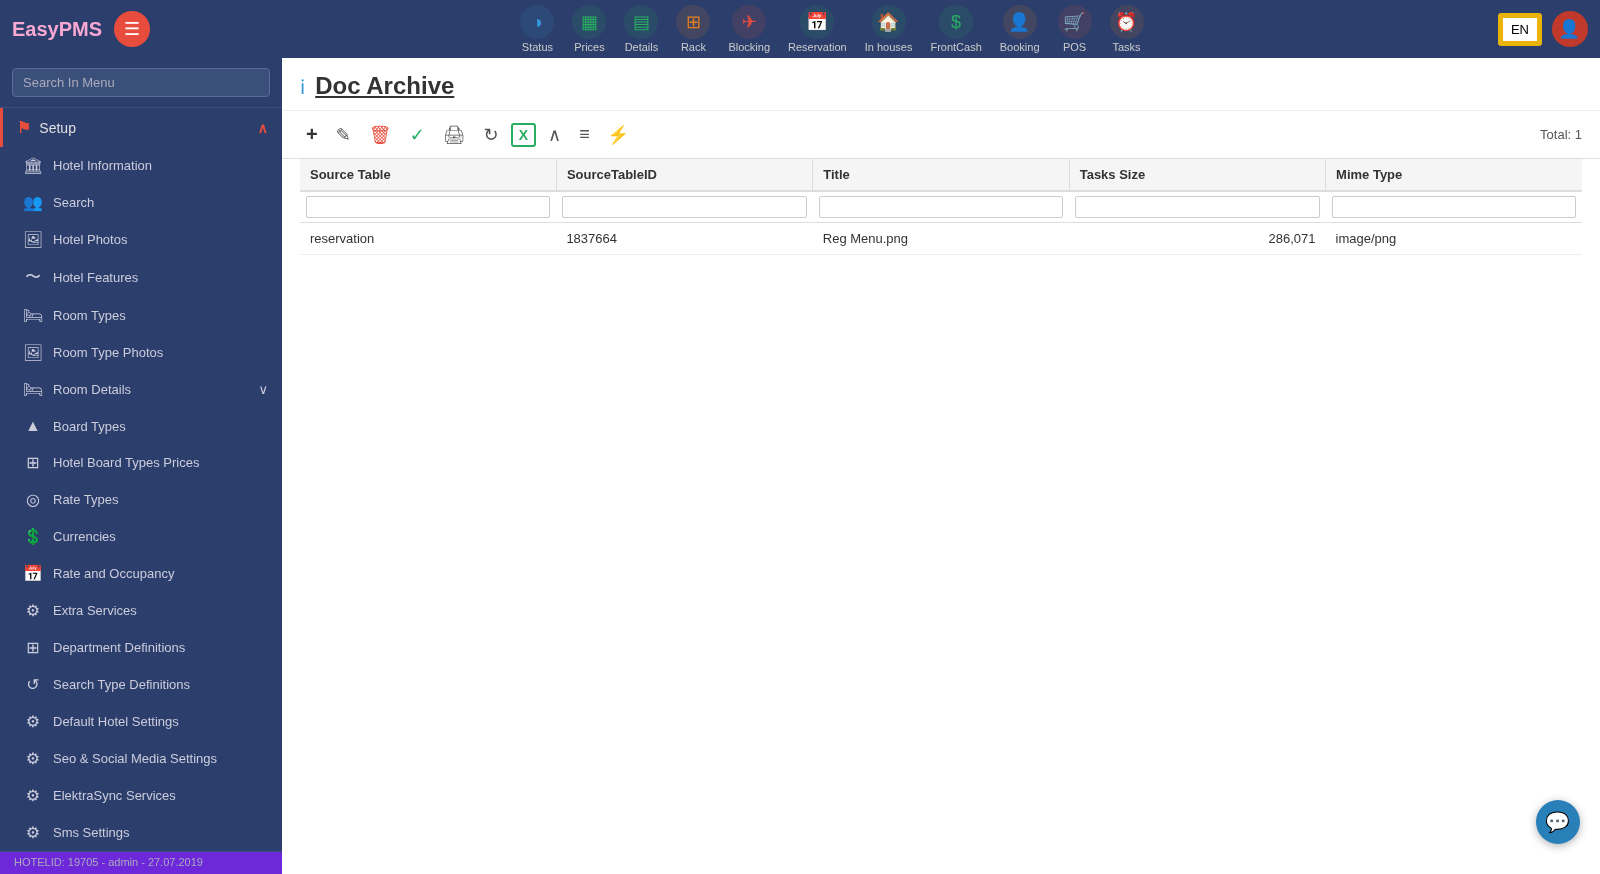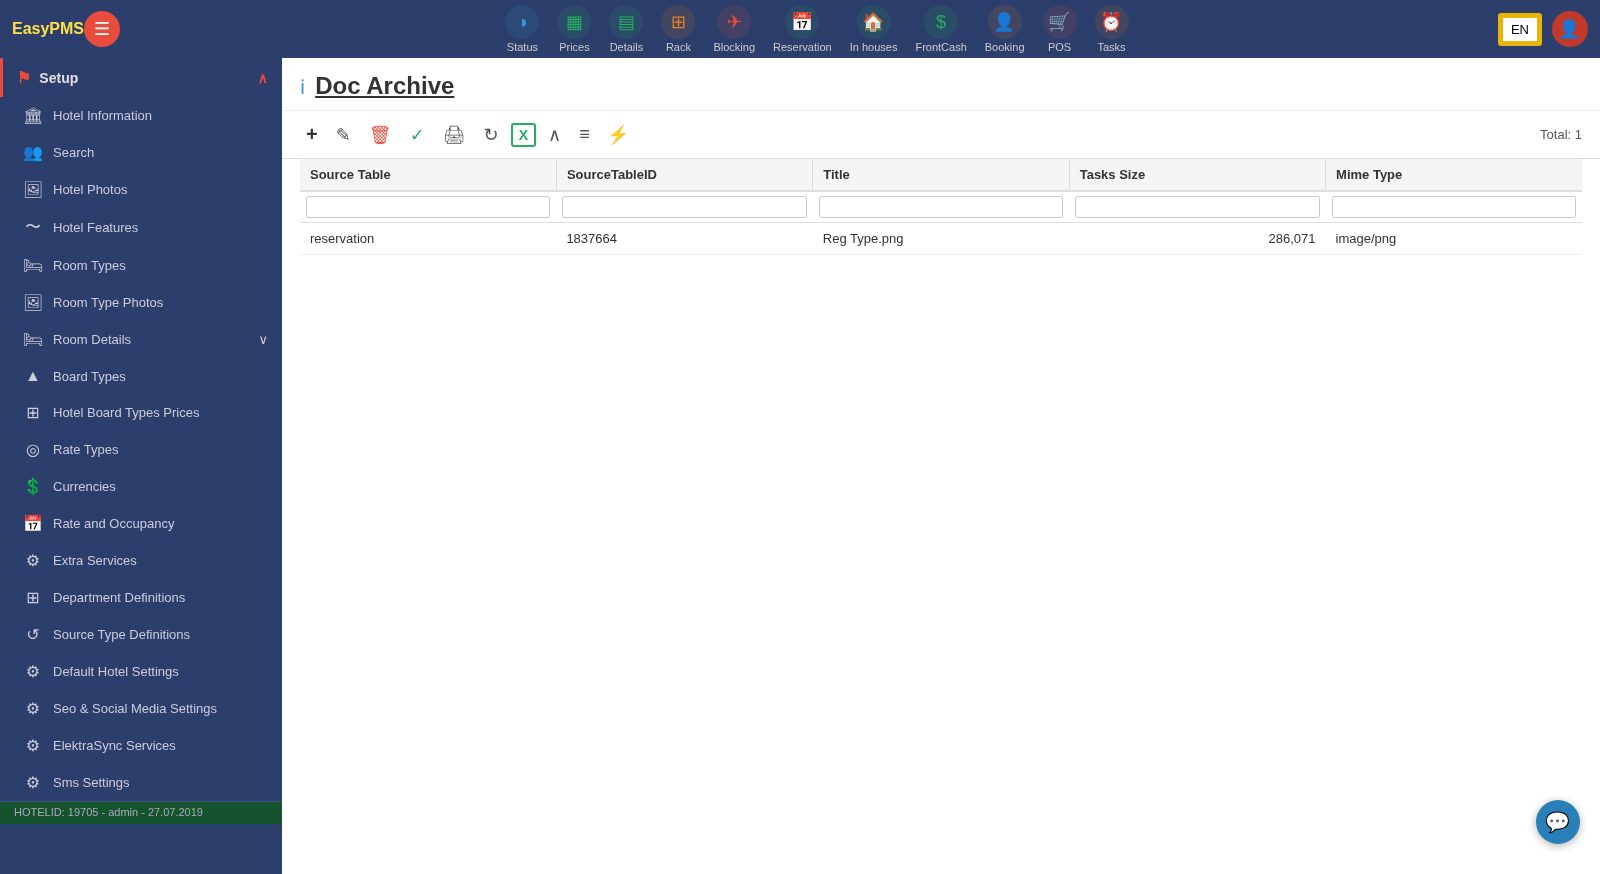--- a/index.html
+++ b/index.html
@@ -8,24 +8,24 @@
     
     .top-header {
       background: #2c3e6b;
       display: flex;
       align-items: center;
       height: 58px;
       padding: 0 12px;
       flex-shrink: 0;
     }
     .app-title {
-      color: #fde047;
-      font-size: 16px;
+      color: #f9a8d4;
+      font-size: 20px;
       font-weight: bold;
-      margin-right: 0;
+      margin-right: 12px;
       white-space: nowrap;
     }
     .hamburger-btn {
       background: #e74c3c;
       border: none;
       border-radius: 50%;
       width: 36px;
       height: 36px;
       color: white;
       font-size: 18px;
@@ -120,38 +120,38 @@
       display: flex;
       align-items: center;
       justify-content: space-between;
       padding: 10px 14px;
       cursor: pointer;
       font-size: 14px;
       font-weight: bold;
       color: #e74c3c;
       border-left: 3px solid #e74c3c;
     }
-    .sidebar-section-header .section-label { color: #e0e0e0; font-weight: bold; text-align: right; }
+    .sidebar-section-header .section-label { color: #e0e0e0; font-weight: normal; text-align: right; }
     .sidebar-item {
       display: flex;
       align-items: center;
       padding: 9px 14px 9px 20px;
       cursor: pointer;
       color: #ccd;
       font-size: 13px;
       gap: 10px;
       border-left: 3px solid transparent;
     }
     .sidebar-item .item-icon { font-size: 16px; width: 20px; text-align: center; }
     .sidebar-item.has-arrow { justify-content: space-between; }
     .sidebar-item.has-arrow .left-part { display: flex; align-items: center; gap: 10px; }
 
     
     .status-bar {
-      background: #14532d;
+      background: #6d28d9;
       color: #aab;
       font-size: 11px;
       padding: 4px 14px;
       height: 22px;
       flex-shrink: 0;
     }
 
     
     .content-area {
       flex: 1;
@@ -316,20 +316,23 @@
     </div>
   <div class="header-right">
     <button class="lang-btn">EN</button>
     <button class="avatar-btn">👤</button>
   </div>
 </div>
 
 <div class="main-layout">
 
   <div class="sidebar">
+    <div class="search-box">
+      <input class="search-input" type="text" placeholder="Search In Menu" style="">
+    </div>
     <div class="sidebar-section">
       <div class="sidebar-section-header">
         <div style="display:flex;align-items:center;gap:8px;">
           <span style="color:#e74c3c;font-size:16px;">⚑</span>
           <span class="section-label">Setup</span>
         </div>
         <span>∧</span>
       </div>
 
       <div id="sidebar-items-container">
@@ -387,21 +390,21 @@
           <div class="sidebar-item">
             <span class="item-icon">⚙</span>
             <span>Extra Services</span>
           </div>
           <div class="sidebar-item">
             <span class="item-icon">⊞</span>
             <span>Department Definitions</span>
           </div>
           <div class="sidebar-item">
             <span class="item-icon">↺</span>
-            <span>Source Type Definitions</span>
+            <span>Search Type Definitions</span>
           </div>
           <div class="sidebar-item">
             <span class="item-icon">⚙</span>
             <span>Default Hotel Settings</span>
           </div>
           <div class="sidebar-item">
             <span class="item-icon">⚙</span>
             <span>Seo &amp; Social Media Settings</span>
           </div>
           <div class="sidebar-item">
@@ -452,21 +455,21 @@
           <tr class="filter-row" id="table-filter-row">
               <td><input type="text" style=""></td>
               <td><input type="text" style=""></td>
               <td><input type="text" style=""></td>
               <td><input type="text" style=""></td>
               <td><input type="text" style=""></td>
             </tr>
           <tr id="table-data-row-0">
             <td>reservation</td>
             <td>1837664</td>
-            <td>Reg Type.png</td>
+            <td>Reg Menu.png</td>
             <td style="text-align:right;">286,071</td>
             <td>image/png</td>
           </tr>
         </tbody>
       </table>
     </div>
   </div>
 </div>
 
 <button class="chat-btn" title="Chat">💬</button>

